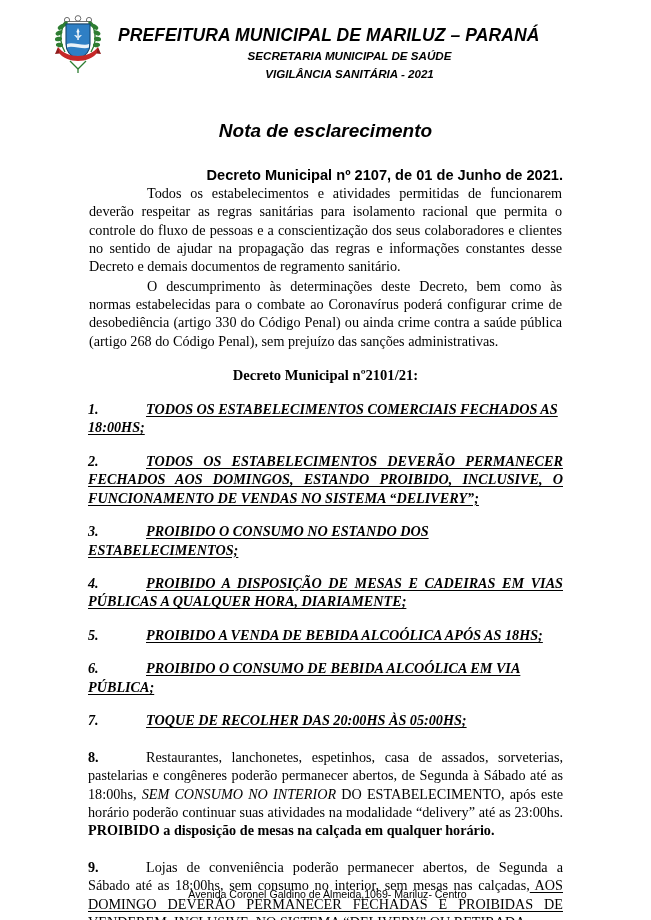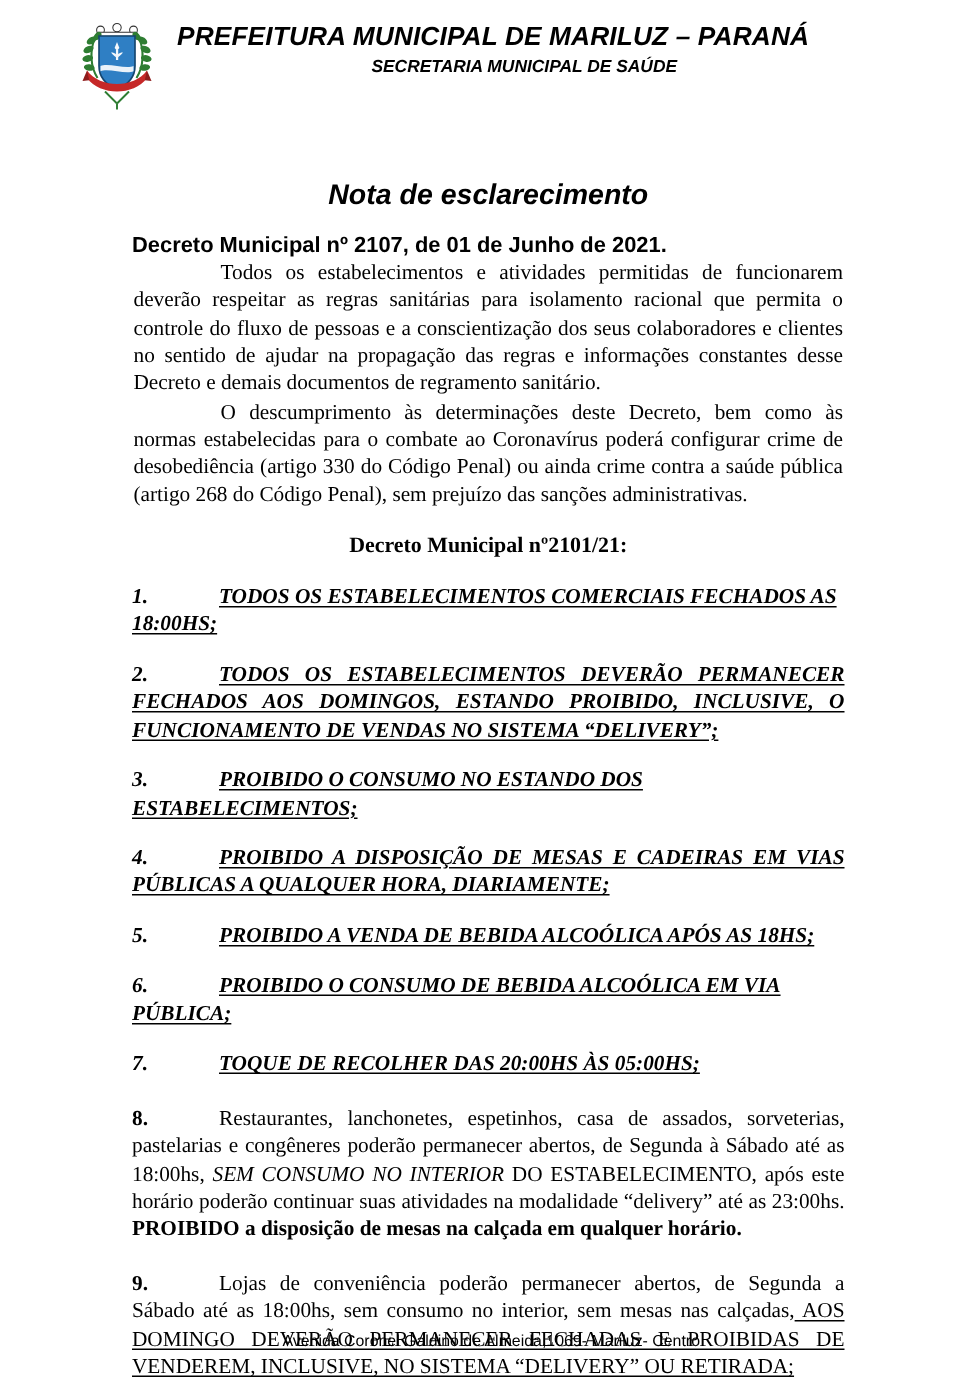--- a/index.html
+++ b/index.html
@@ -19,21 +19,21 @@
   .page {
     position: relative;
     width: 651px;
     height: 920px;
     box-sizing: border-box;
   }
 
   
   .header {
     position: relative;
-    padding-top: 14px;
+    padding-top: 25px;
     height: 86px;
     box-sizing: border-box;
   }
   .emblem {
     position: absolute;
     left: 53px;
     top: 14px;
     width: 50px;
     height: 62px;
   }
@@ -72,22 +72,22 @@
     font-weight: bold;
     font-style: italic;
     font-size: 19px;
     text-align: center;
     margin-top: 34px;
   }
   .doc-subtitle {
     font-family: "Liberation Sans", sans-serif;
     font-weight: bold;
     font-size: 14.6px;
-    text-align: left;
-    margin-top: 14px;
+    text-align: right;
+    margin-top: 25px;
   }
 
   p.para {
     font-size: 14.2px;
     line-height: 1.29;
     text-align: justify;
     text-indent: 58px;
     margin: 1px;
   }
   .para-1 { margin-top: 20px; }
@@ -216,20 +216,21 @@
         <path d="M45 33 L48 40 L43.5 39.5 Z" fill="#8e1b1b"></path>
 
         <path d="M17 47 L25 55 M33 47 L25 55" stroke="#2e7d32" stroke-width="1.3" fill="none"></path>
         <path d="M25 55 L25 59" stroke="#2e7d32" stroke-width="1.3" fill="none"></path>
       </svg>
     </div>
 
     <div class="header-text">
       <div class="org-title">PREFEITURA MUNICIPAL DE MARILUZ – PARANÁ</div>
       <div class="org-sub1">SECRETARIA MUNICIPAL DE SAÚDE</div>
+      <div class="org-sub2">VIGILÂNCIA SANITÁRIA - 2021</div>
     </div>
   </div>
 
   <div class="doc-body">
 
     <div class="doc-title">Nota de esclarecimento</div>
 
     <div class="doc-subtitle">Decreto Municipal nº 2107, de 01 de Junho de 2021.</div>
 
     <p class="para para-1">Todos os estabelecimentos e atividades permitidas de funcionarem deverão respeitar as regras sanitárias para isolamento racional que permita o controle do fluxo de pessoas e a conscientização dos seus colaboradores e clientes no sentido de ajudar na propagação das regras e informações constantes desse Decreto e demais documentos de regramento sanitário.</p>

